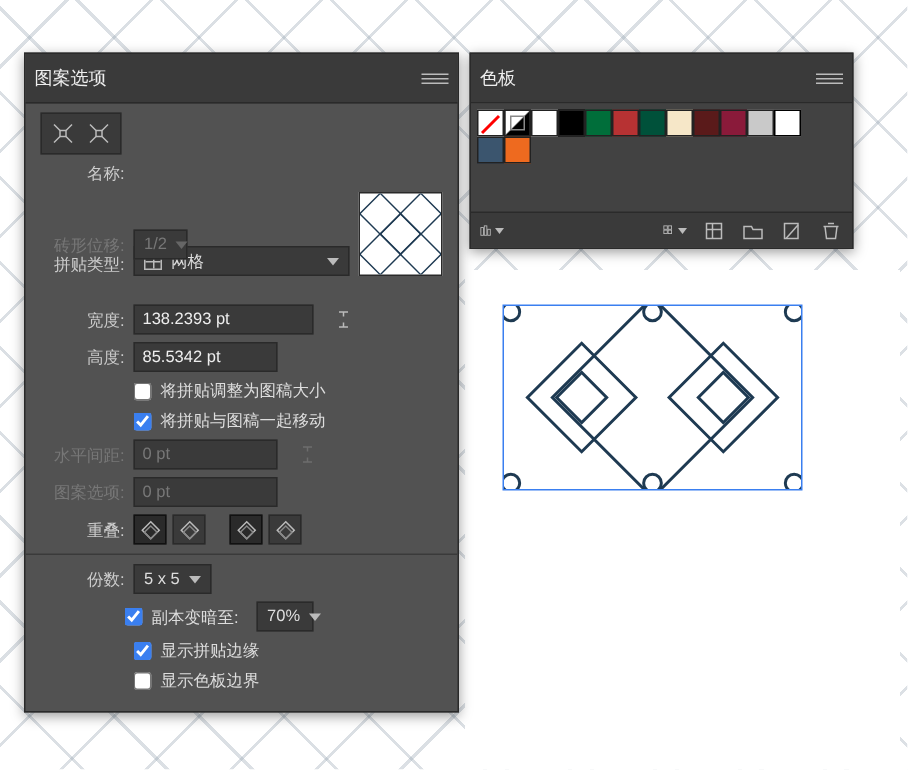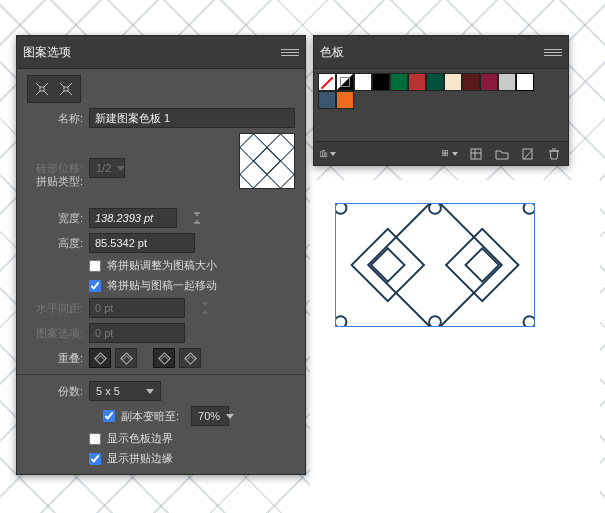--- a/index.html
+++ b/index.html
@@ -119,25 +119,29 @@
       <div class="sz-btn">
           <svg viewBox="0 0 14 14">
             <path d="M5 5L1 1M9 5l4-4M5 9l-4 4M9 9l4 4" stroke-width="1"></path>
             <rect x="5" y="5" width="4" height="4"></rect>
           </svg>
         </div>
     </div>
 
     <div class="row">
       <span class="lbl">名称:</span>
-      <input class="txtfield" style="flex: 1 1 0%;" value="新建图案色板 1">
     </div>
 
     <div class="row" style="align-items:flex-end">
       <span class="lbl">拼贴类型:</span>
+      <div class="select" style="flex:1">
+        <span class="grid-ico"></span>
+        <span>网格</span>
+        <span class="sel-arrow"></span>
+      </div>
       <div class="preview">
         <svg viewBox="0 0 56 56">
             <g stroke="#1e3a52" stroke-width="1" fill="none">
           <rect x="18" y="18" width="20" height="20" transform="rotate(45 28 28)"></rect>
           <rect x="4" y="4" width="20" height="20" transform="rotate(45 14 14)"></rect>
           <rect x="32" y="4" width="20" height="20" transform="rotate(45 42 14)"></rect>
           <rect x="4" y="32" width="20" height="20" transform="rotate(45 14 42)"></rect>
           <rect x="32" y="32" width="20" height="20" transform="rotate(45 42 42)"></rect>
         </g>
           </svg>
@@ -149,30 +153,30 @@
       <div class="select dim" style="width:36px">
         <span>1/2</span>
         <span class="sel-arrow dim"></span>
       </div>
     </div>
 
     <div style="height:20px"></div>
 
     <div class="row">
       <span class="lbl">宽度:</span>
-      <input class="txtfield" style="width: 88px; font-style: italic;" value="138.2393 pt">
+      <input class="txtfield" style="width: 120px;" value="138.2393 pt">
       <div class="link-ico" style="margin-left:6px">
         <svg viewBox="0 0 14 14">
             <path d="M4 2h6M4 12h6M7 2v3M7 9v3" stroke="#bbb" stroke-width="1" fill="none"></path>
           </svg>
       </div>
     </div>
     <div class="row">
       <span class="lbl">高度:</span>
-      <input class="txtfield" style="width: 106px;" value="85.5342 pt">
+      <input class="txtfield" style="width: 96px;" value="85.5342 pt">
     </div>
 
     <div class="row" style="margin-left:62px">
         <label class="chk">
           <input type="checkbox" style="">
           <span>将拼贴调整为图稿大小</span>
         </label>
       </div>
     <div class="row" style="margin-left:62px">
         <label class="chk">
@@ -211,46 +215,46 @@
         <div class="ov-btn">
             <span class="diamond"></span>
           </div>
       </div>
     </div>
 
     <div class="sep"></div>
 
     <div class="row">
       <span class="lbl">份数:</span>
-      <div class="select" style="width:72px">
+      <div class="select" style="width:52px">
         <span>5 x 5</span>
         <span class="sel-arrow"></span>
       </div>
     </div>
 
-    <div class="row" style="margin-left:76px">
+    <div class="row" style="margin-left:56px">
       <label class="chk">
           <input type="checkbox" checked="" style="">
           <span>副本变暗至:</span>
         </label>
       <div class="select" style="width:38px;margin-left:6px">
         <span>70%</span>
         <span class="sel-arrow"></span>
       </div>
     </div>
+    <div class="row" style="margin-left:62px">
+        <label class="chk">
+          <input type="checkbox" checked="" style="">
+          <span>显示拼贴边缘</span>
+        </label>
+      </div>
     <div class="row" style="margin-left:62px">
         <label class="chk">
           <input type="checkbox" style="">
           <span>显示色板边界</span>
-        </label>
-      </div>
-    <div class="row" style="margin-left:62px">
-        <label class="chk">
-          <input type="checkbox" checked="" style="">
-          <span>显示拼贴边缘</span>
         </label>
       </div>
   </div>
 </div>
 
 <div id="swatches" class="panel">
   <div class="panel-hdr">
     <span class="title">色板</span>
     <div class="panel-menu">
         <span></span>

